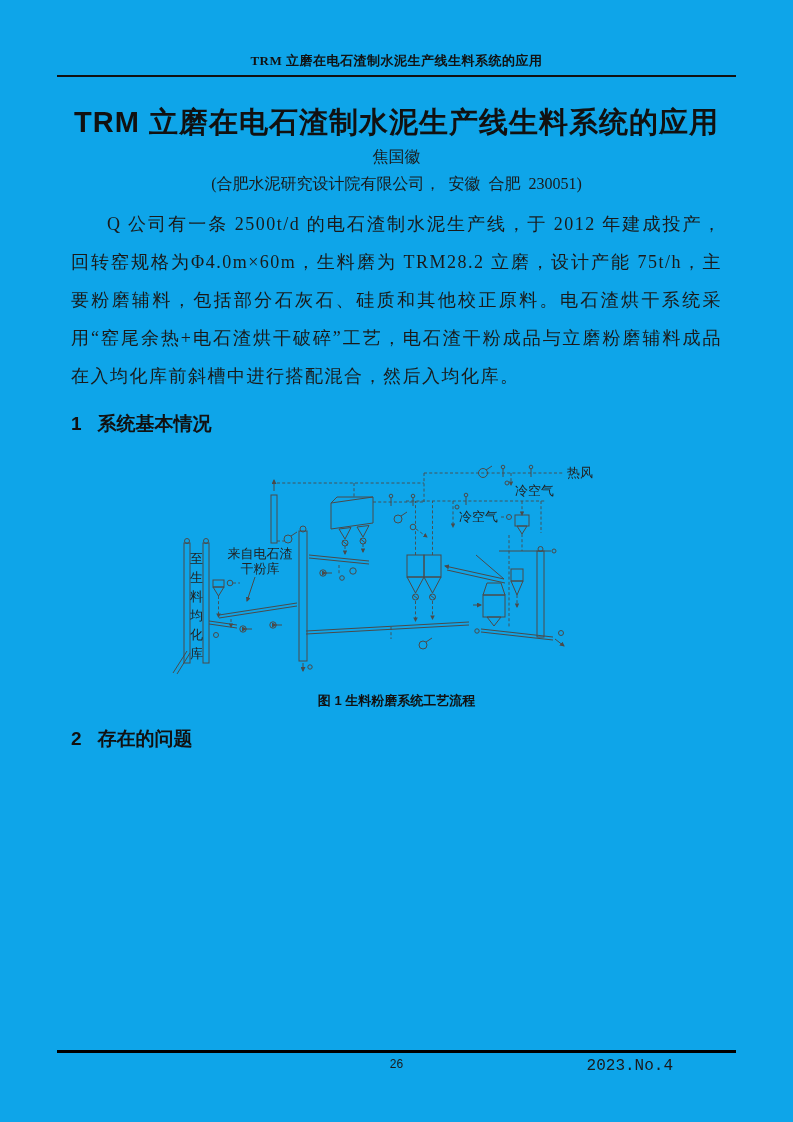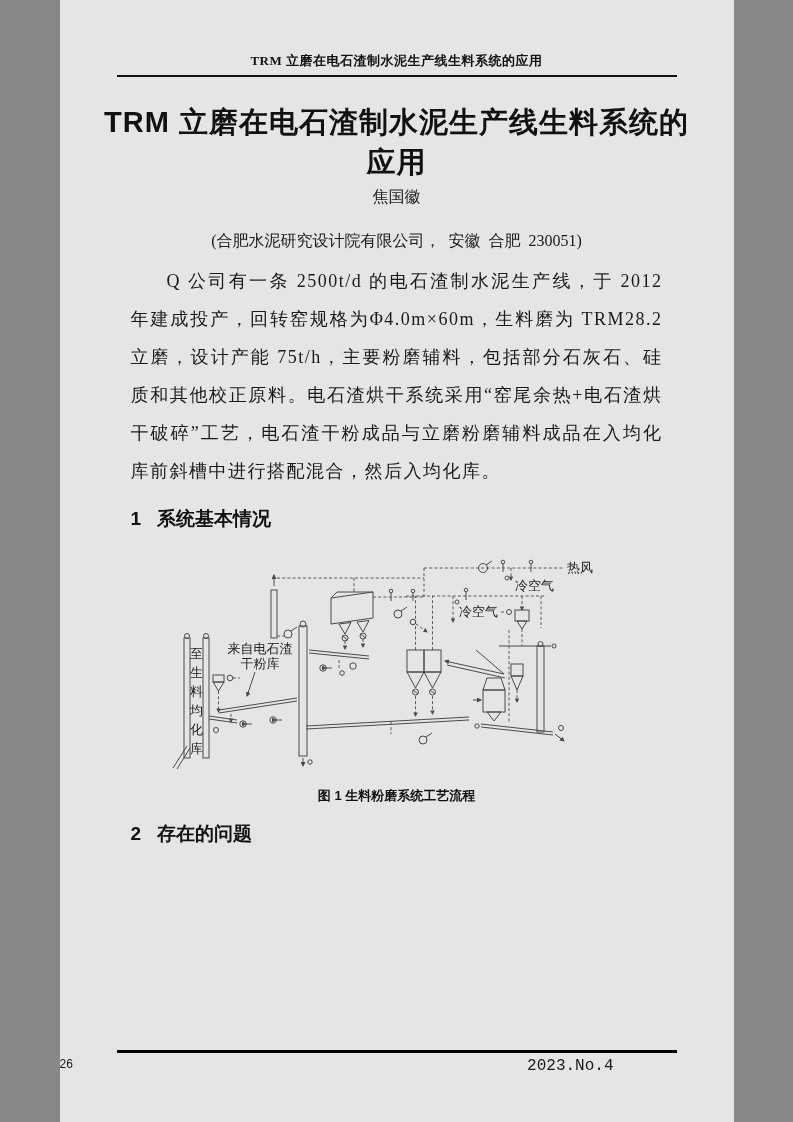--- a/index.html
+++ b/index.html
@@ -1,20 +1,20 @@
 <!DOCTYPE html>
 <html><head>
 <meta charset="utf-8">
 <style>
   html,body{margin:0;padding:0;background:#888;}
   .page{
     position:relative;
-    width:674px;height:1122px;
+    width:793px;height:1122px;
     margin:0 auto;
-    background:#e5e5e5;
+    background:#0ea5e9;
     font-family:"Liberation Serif", serif;
     color:#1a1a1a;
     overflow:hidden;
   }
   .running-header{
     padding-top:52px;
     text-align:center;
     font-size:13px;
     font-weight:700;
     letter-spacing:0.5px;
@@ -32,21 +32,21 @@
     font-size:29px;
     letter-spacing:1px;
     color:#111;
   }
   .author{
     margin-top:4px;
     text-align:center;
     font-size:16px;
   }
   .affiliation{
-    margin-top:23px;
+    margin-top:6px;
     text-align:center;
     font-size:16px;
     white-space:pre;
   }
   .content{margin:0 71px;}
   .para{
     margin:10px 0 0 0;
     font-size:18px;
     line-height:38px;
     letter-spacing:1.5px;
@@ -76,20 +76,21 @@
     color:#111;
   }
   .footer-rule{
     position:absolute;
     left:57px;right:57px;top:1050px;
     border-top:3px solid #000;
   }
   .footer-page-num{
     position:absolute;
     left:0;right:0;top:1057px;
+    text-align:center;
     font-family:"Liberation Sans", sans-serif;
     font-size:12px;
   }
   .footer-issue{
     position:absolute;
     right:120px;top:1057px;
     font-family:Liberation Mono, monospace;
     font-size:16px;
   }
   

